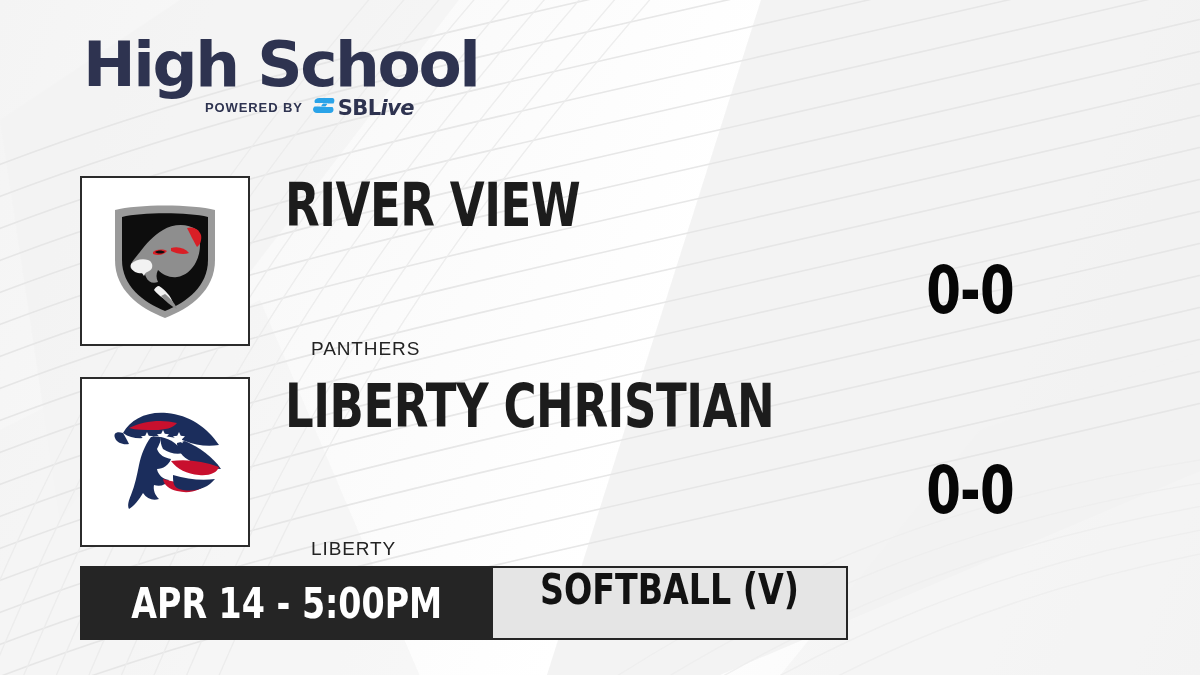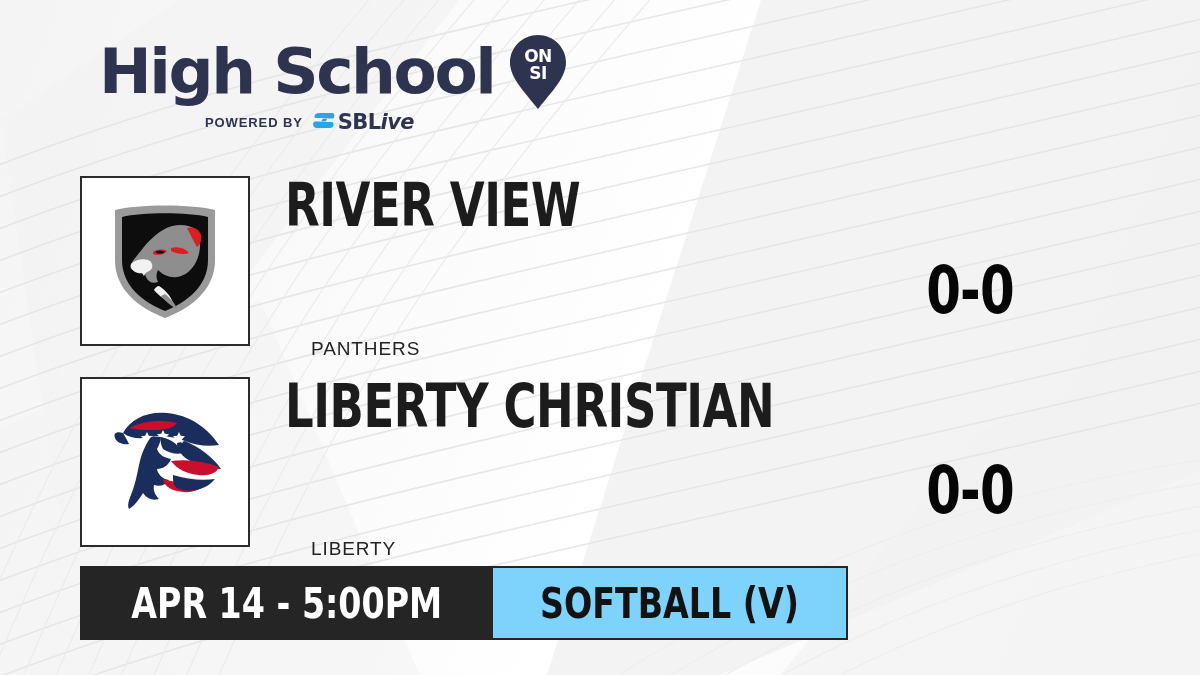--- a/index.html
+++ b/index.html
@@ -33,21 +33,20 @@
   .header {
     position: absolute;
     left: 83px;
     top: 34px;
     width: 620px;
   }
   .hs-row {
     display: flex;
     align-items: center;
     gap: 14px;
-    margin-left: 16px;
   }
   .hs-word {
     font-family: "DejaVu Sans", sans-serif;
     font-weight: 700;
     font-size: 63px;
     line-height: 0.98;
     letter-spacing: -2.4px;
     color: #2e3350;
     white-space: nowrap;
   }
@@ -160,27 +159,27 @@
     background: #252525;
     color: #ffffff;
     display: flex;
     align-items: center;
     justify-content: center;
     padding: 0 26px;
     min-width: 350px;
     box-sizing: border-box;
   }
   .bar-sport {
-    background: #7dd3fc;
+    background: #e5e5e5;
     color: #121212;
     border: 2px solid #252525;
     border-left: none;
     box-sizing: border-box;
     display: flex;
-    align-items: center;
+    align-items: flex-start;
     justify-content: center;
     padding: 0 26px;
     min-width: 320px;
   }
   .bar-text {
     font-family: "DejaVu Sans Condensed", "Liberation Sans Narrow", "Liberation Sans", sans-serif;
     font-weight: 700;
     font-size: 43px;
     line-height: 1;
     letter-spacing: 0px;
@@ -248,27 +247,20 @@
           <path d="M600,720 C780,600 960,520 1220,480"></path>
           <path d="M580,700 C760,580 940,500 1200,460"></path>
         </g>
       </g>
     </svg>
   </div>
 
   <div class="header">
     <div class="hs-row">
       <div class="hs-word">High School</div>
-      <div class="pin-wrap">
-        <svg class="pin-svg" width="58" height="76" viewBox="0 0 58 76" xmlns="http://www.w3.org/2000/svg" aria-hidden="true">
-          <path d="M29 1 C13.5 1 1 13.3 1 28.6 C1 43 14 56.5 29 75 C44 56.5 57 43 57 28.6 C57 13.3 44.5 1 29 1 Z" fill="#2e3350"></path>
-          <text x="29" y="28" text-anchor="middle" font-family="DejaVu Sans, sans-serif" font-size="17" font-weight="bold" fill="#ffffff" letter-spacing="-0.5">ON</text>
-          <text x="29" y="45" text-anchor="middle" font-family="DejaVu Sans, sans-serif" font-size="17" font-weight="bold" fill="#ffffff" letter-spacing="-0.5">SI</text>
-        </svg>
-      </div>
     </div>
 
     <div class="powered">
       <span class="powered-label">POWERED BY</span>
       <span class="sbl-mark">
         <svg class="sbl-bolt" width="23" height="21" viewBox="0 0 23 21" xmlns="http://www.w3.org/2000/svg" aria-hidden="true">
           <path d="M20.5 1 H7.5 C3.5 1 1.5 3.5 3 6 H16 L13.5 9.5 H2.5 C-0.5 12.5 1.5 16 5 16 H18 C21.5 16 22.5 12.5 20.5 10 H8.5 L11 6.5 H21.5 C23 4 22.5 1 20.5 1 Z" fill="#2aa3e8"></path>
         </svg>
         <span class="sbl-text"><span>SBL</span><span class="ive">ive</span></span>
       </span>

